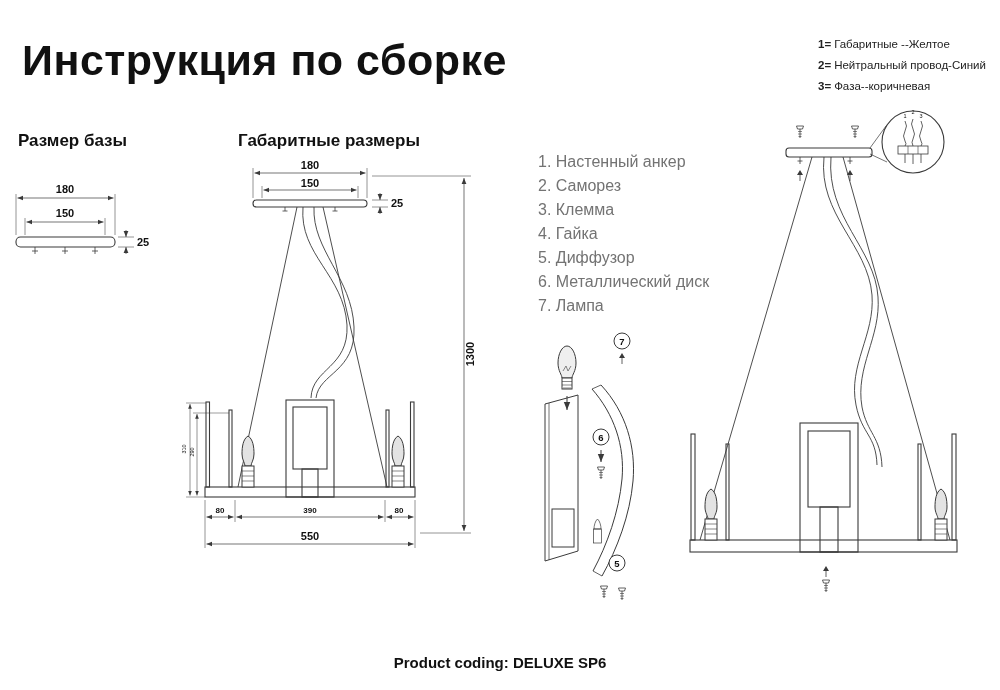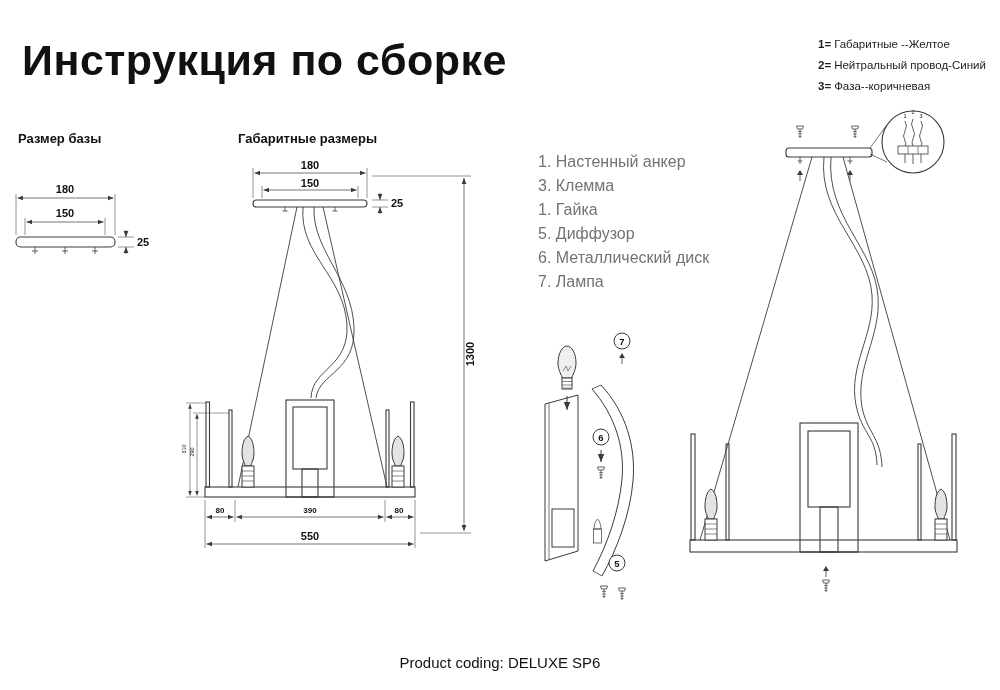--- a/index.html
+++ b/index.html
@@ -3,25 +3,25 @@
 <meta charset="utf-8">
 <style>
   * { margin:0; padding:0; box-sizing:border-box; }
   html,body { width:1000px; height:690px; }
   body { font-family:"Liberation Sans", sans-serif; background:#ffffff; color:#1a1a1a; position:relative; }
   .page { position:absolute; inset:0; width:1000px; height:690px; background:#fff; overflow:hidden; }
   .title { position:absolute; left:22px; top:36px; font-size:43px; font-weight:600; letter-spacing:0.5px; color:#111; }
   .legend { position:absolute; left:818px; top:38px; font-size:11.5px; color:#222; }
   .legend-row { margin-bottom:9px; white-space:nowrap; }
   .legend-key { font-weight:700; margin-right:3px; }
-  .sec-heading { position:absolute; font-size:13px; font-weight:700; color:#111; }
+  .sec-heading { position:absolute; font-size:17px; font-weight:700; color:#111; }
   #base-heading { left:18px; top:131px; }
   #overall-heading { left:238px; top:131px;text-align:right; }
   .parts { position:absolute; left:538px; top:150px; font-size:16px; line-height:24px; color:#737373; }
-  .footer { position:absolute; left:0; right:0; top:654px; text-align:center; font-size:15px; color:#111; }
+  .footer { position:absolute; left:0; right:0; top:654px; text-align:center; font-size:15px; color:#111;font-weight:bold; }
   svg.drawing { position:absolute; left:0; top:0; }
   svg text { font-family:"Liberation Sans", sans-serif; fill:#111; }
   .dim   { font-size:11px; font-weight:700; }
   .dim-s { font-size:8px;  font-weight:700; }
   .dim-x { font-size:5.5px; }
   .co    { font-size:9.5px; font-weight:700; }
   .wn    { font-size:5.5px; }
 </style>
 </head>
 <body>
@@ -40,22 +40,23 @@
     <div class="legend-row">
       <span class="legend-key">3=</span><span>Фаза--коричневая</span>
     </div>
   </div>
 
   <div class="sec-heading" id="base-heading">Размер базы</div>
   <div class="sec-heading" id="overall-heading">Габаритные размеры</div>
 
   <div class="parts">
     <div>1. Настенный анкер</div>
+    <div>2. Саморез</div>
     <div>3. Клемма</div>
-    <div>1. Гайка</div>
+    <div>4. Гайка</div>
     <div>5. Диффузор</div>
     <div>6. Металлический диск</div>
     <div>7. Лампа</div>
   </div>
 
   <div class="footer">Product coding: DELUXE SP6</div>
 
   <svg class="drawing" width="1000" height="690" viewBox="0 0 1000 690">
     <defs>
       <marker id="ae" viewBox="0 0 8 8" markerWidth="9" markerHeight="9" refX="7.5" refY="4" orient="auto">

